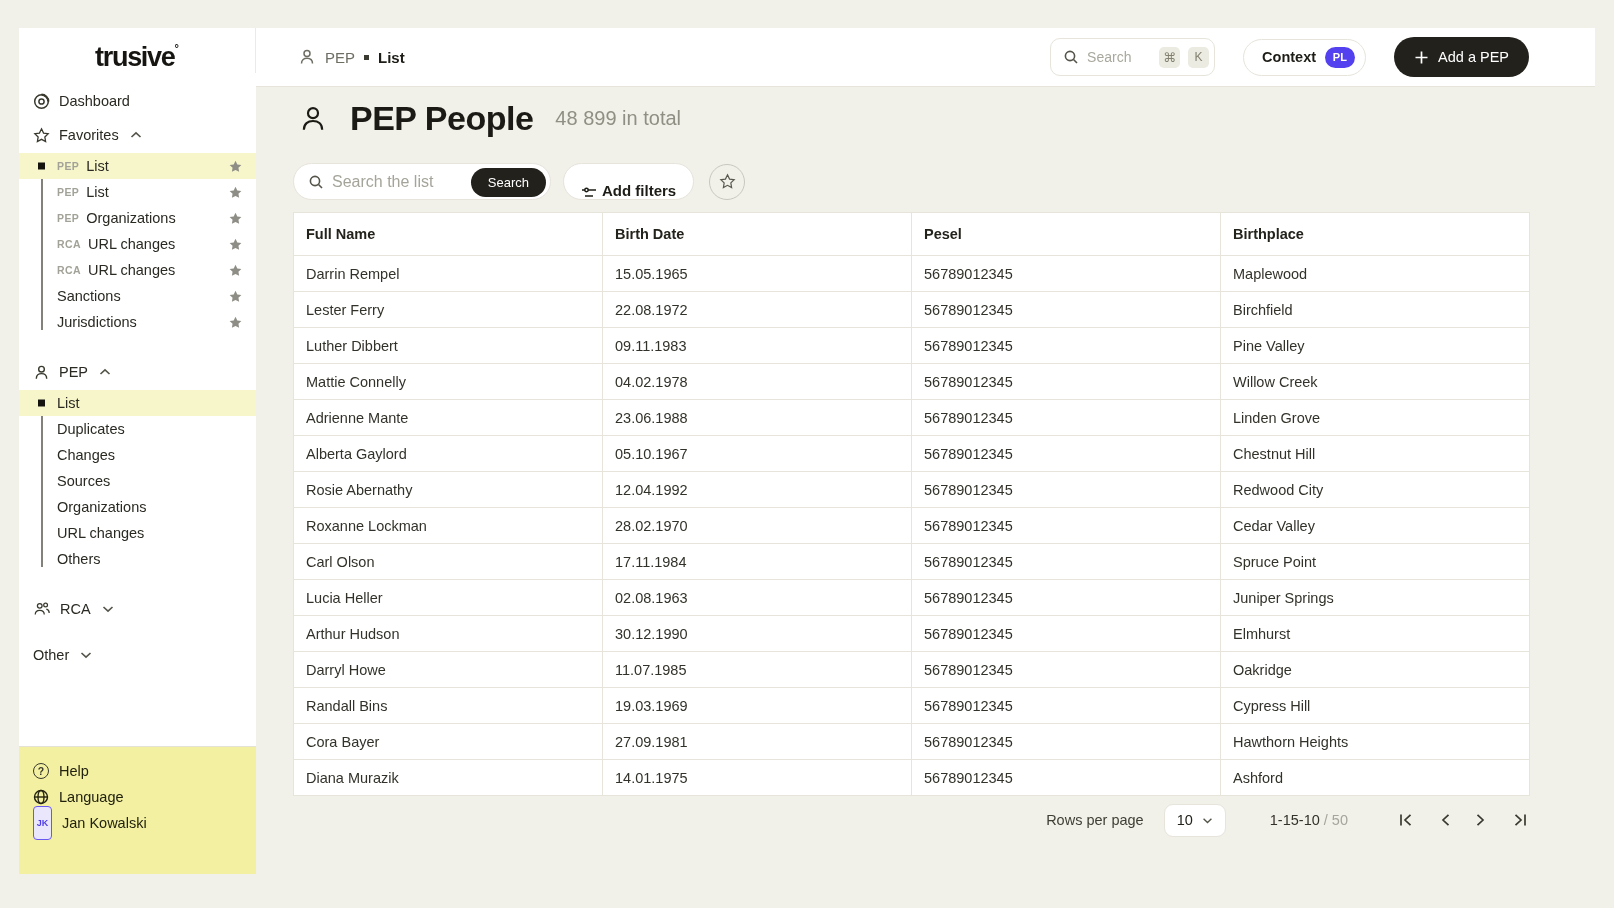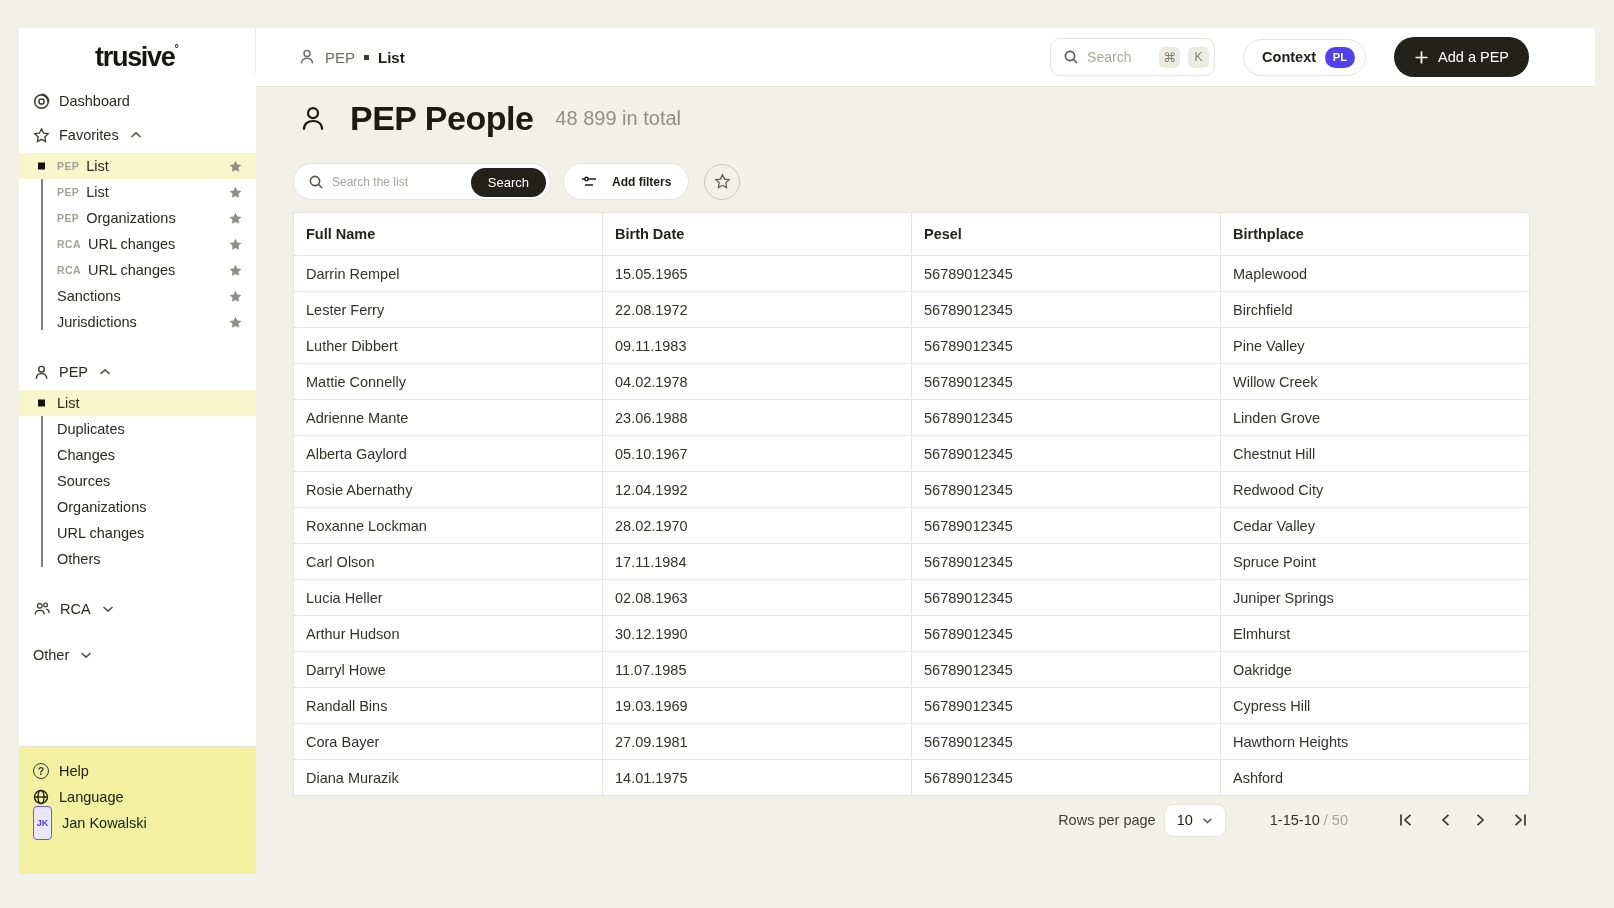--- a/index.html
+++ b/index.html
@@ -116,30 +116,30 @@
   .page-head{position:absolute;left:298px;top:99px;display:flex;align-items:center;gap:22px;}
   .page-title{font-size:34px;font-weight:700;letter-spacing:-.5px;color:#1b1a14;}
   .page-total{font-size:20px;color:#908f84;margin-left:0;}
 
   .controls{position:absolute;left:293px;top:163px;display:flex;align-items:center;gap:12px;}
   .list-search{
     position:relative;width:258px;height:37px;background:#fff;border:1px solid var(--border);
     border-radius:19px;display:flex;align-items:center;padding-left:14px;gap:8px;
   }
   .list-search input{
-    border:none;outline:none;width:130px;font-size:12px;color:var(--text);background:transparent;font-family:inherit;
+    border:none;outline:none;width:130px;font-size:16px;color:var(--text);background:transparent;font-family:inherit;
   }
   .list-search input::placeholder{color:#a5a49a;}
   .list-search-btn{
     position:absolute;right:4px;top:3.5px;height:29px;border:none;border-radius:15px;background:var(--dark-btn);
     color:#fff;font-size:13px;padding:0 17px;cursor:pointer;font-family:inherit;
   }
   .add-filters-btn{
     height:37px;border:1px solid var(--border);border-radius:19px;background:#fff;
-    display:flex;align-items:center;gap:15px;padding:0 17px;font-size:12px;font-weight:600;color:#1d1c16;cursor:pointer;font-family:inherit;
+    display:flex;align-items:flex-end;gap:5px;padding:0 17px;font-size:15px;font-weight:600;color:#1d1c16;cursor:pointer;font-family:inherit;
   }
   .fav-circle-btn{
     width:36px;height:36px;border-radius:50%;border:1.3px solid #c9c8bf;background:transparent;
     display:flex;align-items:center;justify-content:center;cursor:pointer;margin-left:3px;
   }
 
   .data-table{
     position:absolute;left:293px;top:212px;width:1237px;
     border-collapse:collapse;background:#fff;table-layout:fixed;
   }
@@ -149,21 +149,21 @@
   }
   .data-table th{height:43px;font-weight:700;color:#23221b;}
   .data-table td{height:36px;color:#33322a;font-weight:400;}
 
   .pagination{
     position:absolute;left:293px;top:800px;width:1237px;height:40px;
     display:flex;align-items:center;justify-content:flex-end;gap:0;
   }
   .rpp-label{color:#3f3e34;font-size:14.5px;}
   .rpp-select{
-    margin-left:8px;height:33px;border:1px solid var(--border);border-radius:9px;background:#fff;
+    margin-left:20px;height:33px;border:1px solid var(--border);border-radius:9px;background:#fff;
     display:flex;align-items:center;gap:9px;padding:0 12px;font-size:14.5px;color:#23221b;cursor:pointer;
   }
   .range-text{margin-left:44px;font-size:14.5px;color:#33322a;}
   .range-text .range-total{color:#a6a59b;}
   .pager{display:flex;align-items:center;gap:22px;margin-left:48px;}
   .pager-btn{background:none;border:none;cursor:pointer;padding:2px;display:flex;}
 </style>
 </head>
 <body>
 

